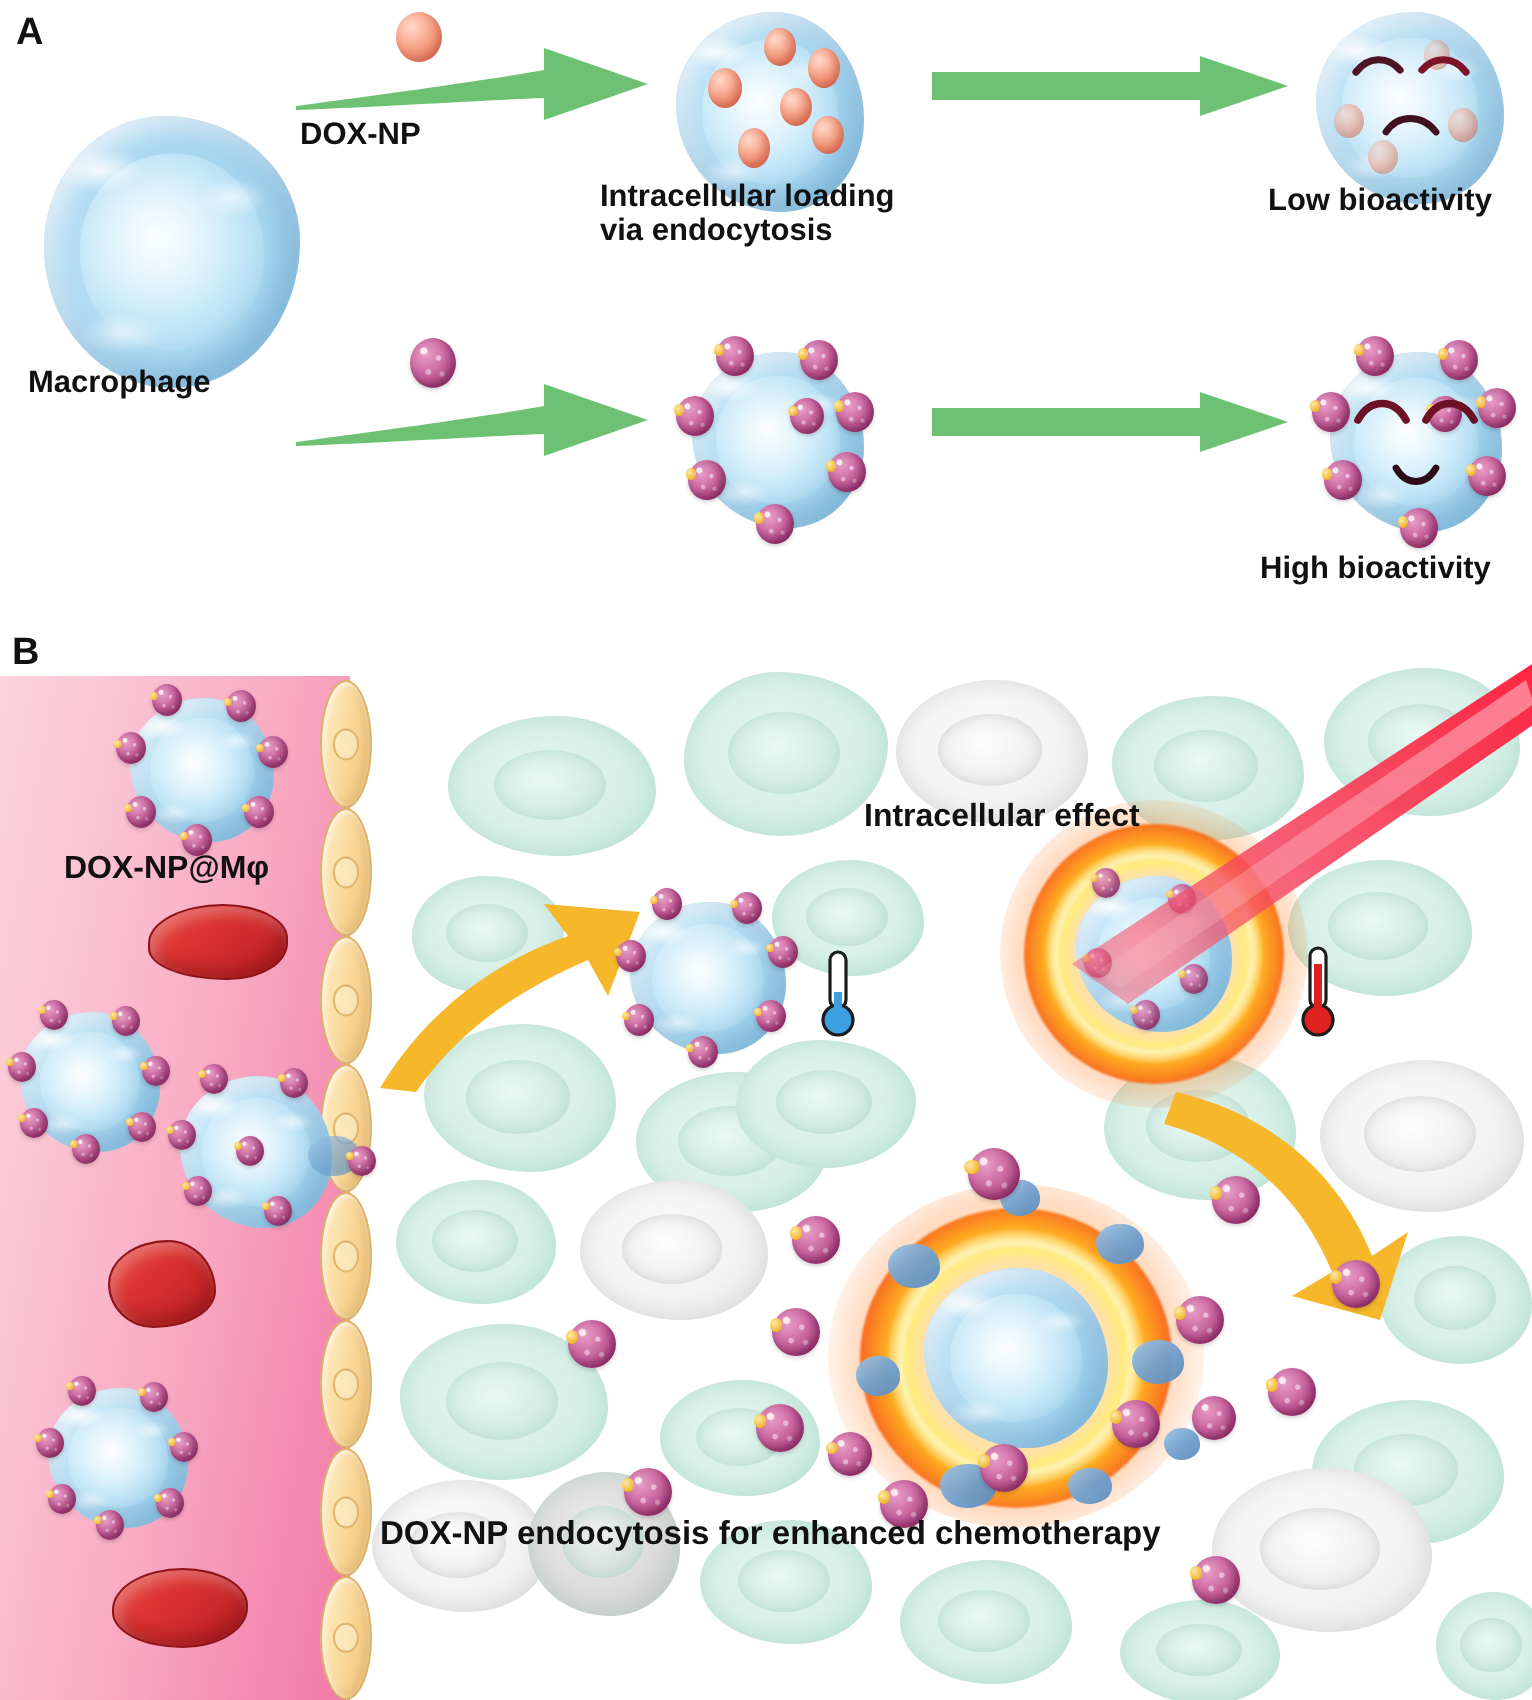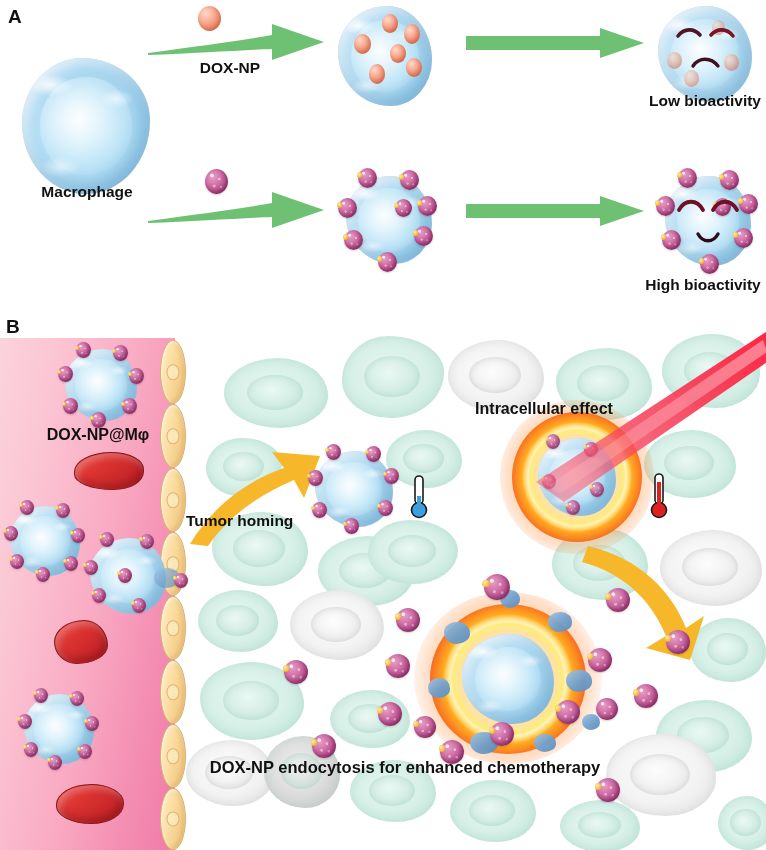--- a/index.html
+++ b/index.html
@@ -1,20 +1,20 @@
 <!DOCTYPE html>
 <html><head>
 <meta charset="utf-8">
 <style>
   html,body{margin:0;padding:0;background:#fff;}
   body{width:766px;height:850px;font-family:"Liberation Sans",sans-serif;overflow:hidden;}
   #fig{position:relative;width:766px;height:850px;background:#ffffff;}
 
   .panel-letter{position:absolute;font-weight:bold;font-size:19px;color:#111;letter-spacing:0;}
-  .lbl{position:absolute;font-weight:bold;color:#111;line-height:1.12;text-align:center;white-space:pre-line;}
+  .lbl{position:absolute;font-weight:bold;color:#111;line-height:1.12;text-align:left;white-space:pre-line;}
 
   
   .macro{position:absolute;border-radius:47% 53% 50% 50% / 48% 46% 54% 52%;
     background:
       radial-gradient(circle at 46% 52%, #d9f0fb 0%, #bfe4f7 30%, #a6d6f0 55%, #8fc6e8 76%, #7fb9df 100%);
     box-shadow:inset -6px -7px 16px rgba(90,150,190,.45), inset 5px 6px 14px rgba(255,255,255,.85);}
   .macro::before{content:"";position:absolute;inset:14%;border-radius:50% 48% 52% 50% / 50% 52% 48% 50%;
     background:radial-gradient(circle at 42% 42%, rgba(255,255,255,.92), rgba(206,237,250,.55) 55%, rgba(170,216,240,.12) 80%);}
   .macro::after{content:"";position:absolute;inset:0;border-radius:inherit;
     background:
@@ -119,20 +119,22 @@
 
   <div style="position:absolute;left:338px;top:6px;width:94px;height:100px;">
     <div class="macro rough" style="left:0;top:0;width:94px;height:100px;"></div>
     <div class="np" style="left:44px;top:8px;width:16px;height:19px;"></div>
     <div class="np" style="left:66px;top:18px;width:16px;height:20px;"></div>
     <div class="np" style="left:16px;top:28px;width:17px;height:20px;"></div>
     <div class="np" style="left:52px;top:38px;width:16px;height:19px;"></div>
     <div class="np" style="left:68px;top:52px;width:16px;height:19px;"></div>
     <div class="np" style="left:31px;top:58px;width:16px;height:20px;"></div>
   </div>
+  <div class="lbl" style="left:300px;top:90px;width:178px;font-size:15.5px;">Intracellular loading
+via endocytosis</div>
 
   <div class="garrow" style="left:466px;top:28px;width:178px;height:30px;">
     <svg width="178" height="30" viewBox="0 0 178 30">
       <path d="M0,8 L134,8 L134,0 L178,15 L134,30 L134,22 L0,22 Z" fill="#6ec173"></path>
     </svg>
   </div>
 
   <div style="position:absolute;left:658px;top:6px;width:94px;height:96px;">
     <div class="macro rough" style="left:0;top:0;width:94px;height:96px;opacity:.92;"></div>
     <div class="np" style="left:9px;top:46px;width:15px;height:17px;opacity:.55;"></div>
@@ -307,21 +309,20 @@
   <div class="tumor" style="left:450px;top:780px;width:86px;height:62px;"></div>
   <div class="tumor dead" style="left:606px;top:734px;width:110px;height:82px;"></div>
   <div class="tumor" style="left:560px;top:800px;width:80px;height:52px;"></div>
   <div class="tumor" style="left:718px;top:796px;width:56px;height:54px;"></div>
 
   <div class="goldarrow" style="left:186px;top:436px;width:140px;height:110px;">
     <svg width="140" height="110" viewBox="0 0 140 110">
       <path d="M4,108 C22,78 52,48 98,32 L86,16 L134,20 L118,62 L108,44 C66,62 40,84 22,110 Z" fill="#f6b72a"></path>
     </svg>
   </div>
-  <div class="lbl" style="left:186px;top:512px;width:150px;font-size:15.5px;text-align:left;">Tumor homing</div>
 
   <div style="position:absolute;left:308px;top:444px;width:92px;height:90px;">
     <div class="macro rough" style="left:7px;top:7px;width:78px;height:76px;"></div>
     <div class="mpn gold" style="left:18px;top:0px;width:15px;height:16px;"></div>
     <div class="mpn gold" style="left:58px;top:2px;width:15px;height:16px;"></div>
     <div class="mpn gold" style="left:0px;top:26px;width:15px;height:16px;"></div>
     <div class="mpn gold" style="left:76px;top:24px;width:15px;height:16px;"></div>
     <div class="mpn gold" style="left:4px;top:58px;width:15px;height:16px;"></div>
     <div class="mpn gold" style="left:70px;top:56px;width:15px;height:16px;"></div>
     <div class="mpn gold" style="left:36px;top:74px;width:15px;height:16px;"></div>

